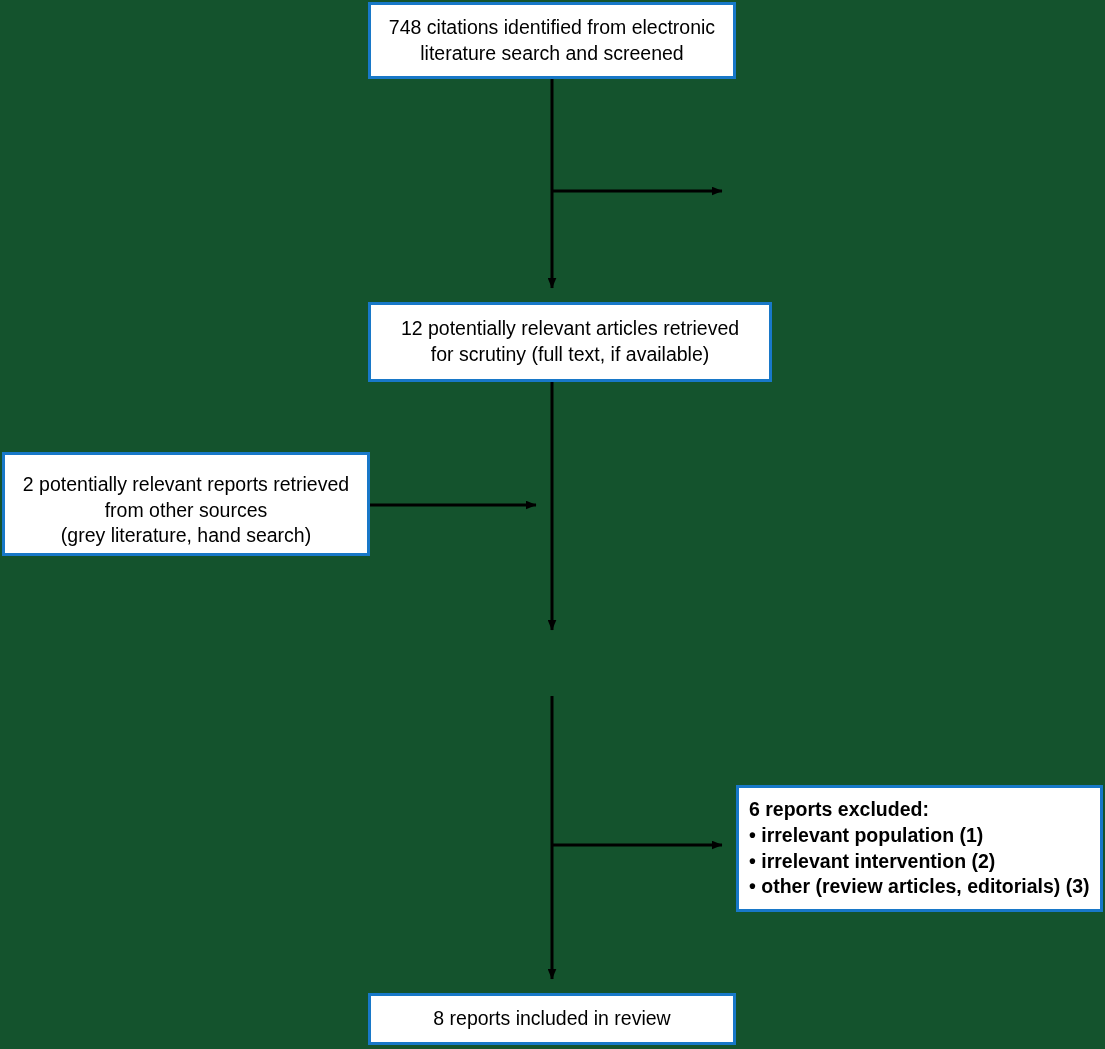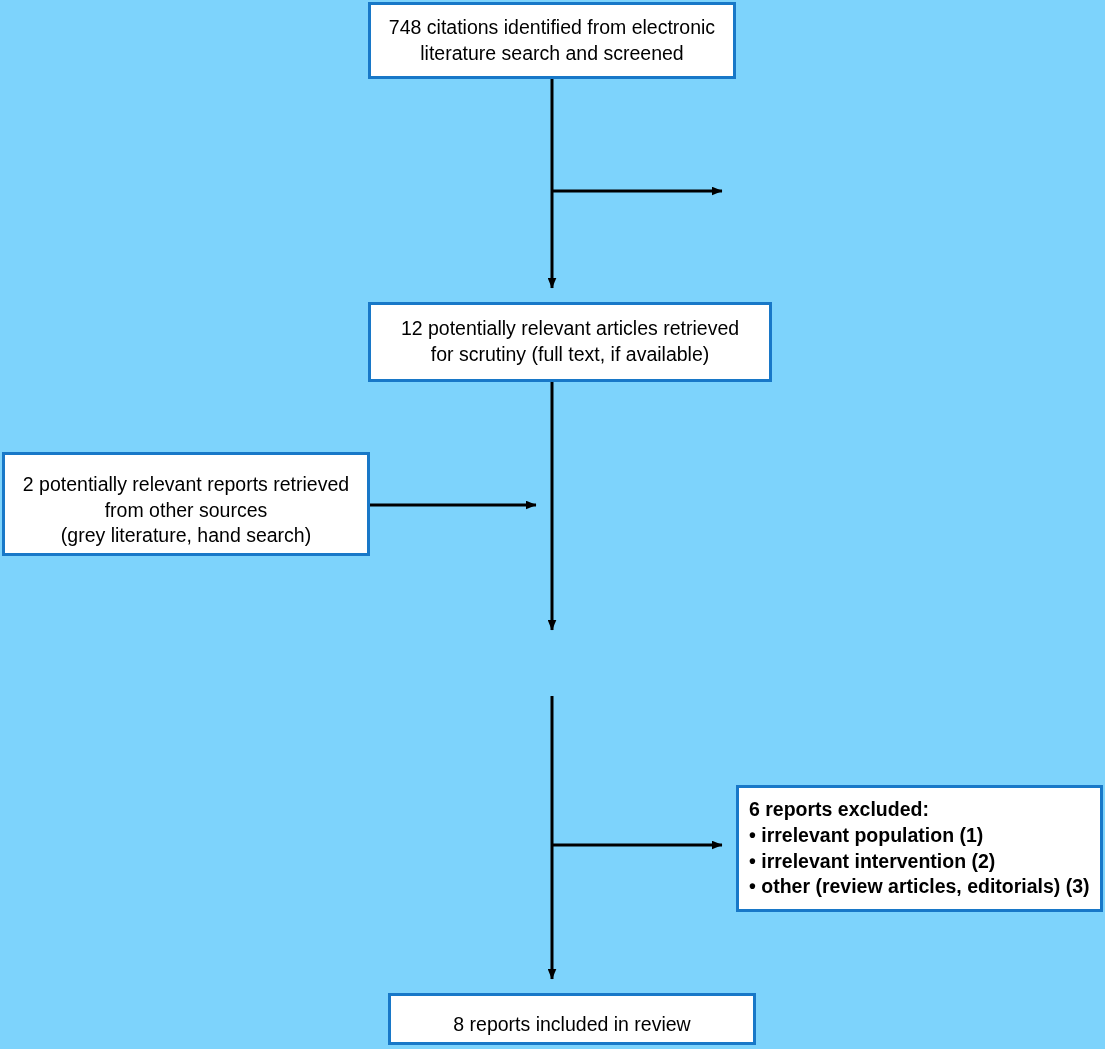--- a/index.html
+++ b/index.html
@@ -9,21 +9,21 @@
     background: #ffffff;
   }
   body {
     font-family: "Liberation Sans", sans-serif;
     color: #000000;
   }
   #diagram {
     position: relative;
     width: 1105px;
     height: 1049px;
-    background: #7dd3fc;
+    background: #14532d;
     overflow: hidden;
   }
   
   #connectors {
     position: absolute;
     left: 0;
     top: 0;
     width: 1105px;
     height: 1049px;
   }
@@ -52,21 +52,21 @@
     text-align: left;
   }
 
   
   #box-identified   { left: 368px; top: 2px;   width: 368px; height: 77px; }
   #box-excluded-citations { left: 736px; top: 160px; width: 367px; height: 62px; }
   #box-retrieved    { left: 368px; top: 302px; width: 404px; height: 80px; }
   #box-other-sources{ left: 2px;   top: 452px; width: 368px; height: 104px; align-items: flex-end; }
   #box-relevant-reports { left: 368px; top: 644px; width: 368px; height: 52px; }
   #box-excluded-reports { left: 736px; top: 785px; width: 367px; height: 127px; font-weight: bold; }
-  #box-included     { left: 388px; top: 993px; width: 368px; height: 52px; align-items: flex-end; }
+  #box-included     { left: 368px; top: 993px; width: 368px; height: 52px; }
 </style>
 </head>
 <body>
 
 <div id="diagram">
 
   <svg id="connectors" viewBox="0 0 1105 1049" width="1105" height="1049" aria-hidden="true">
     <defs>
       <marker id="arrowhead" markerWidth="11" markerHeight="9" refX="10.5" refY="4.5" orient="auto" markerUnits="userSpaceOnUse">
         <path d="M0,0 L11,4.5 L0,9 z" fill="#000000"></path>

